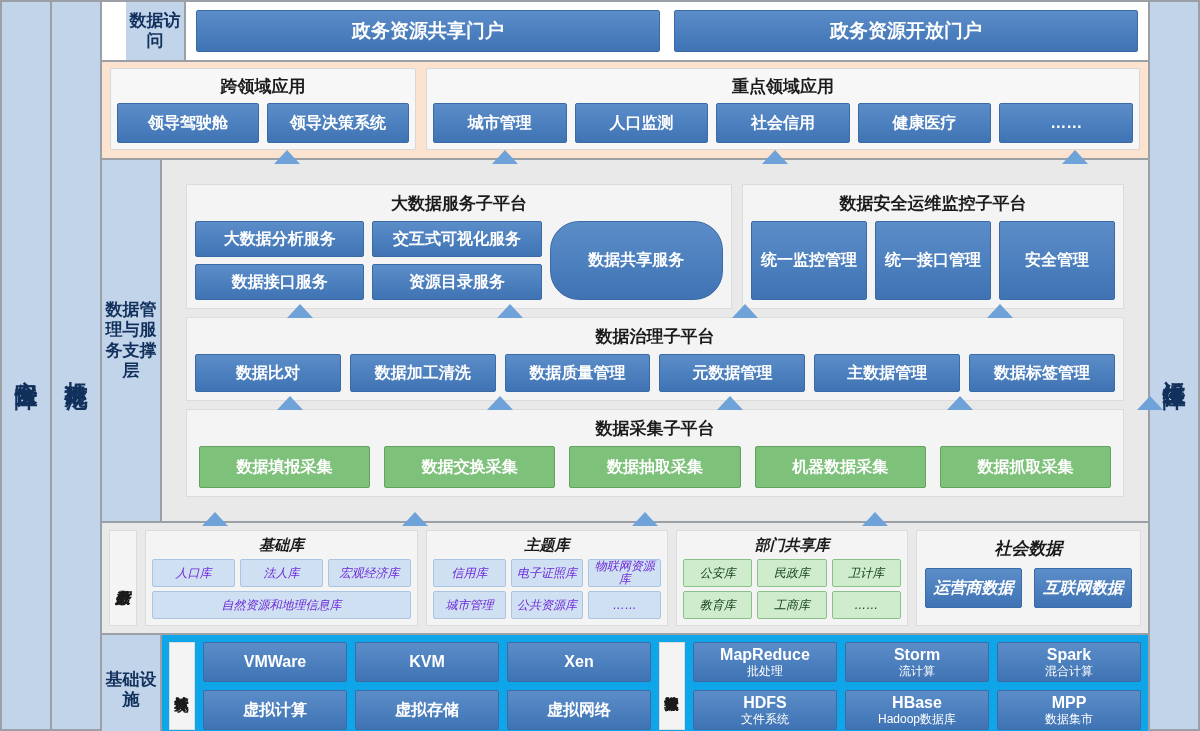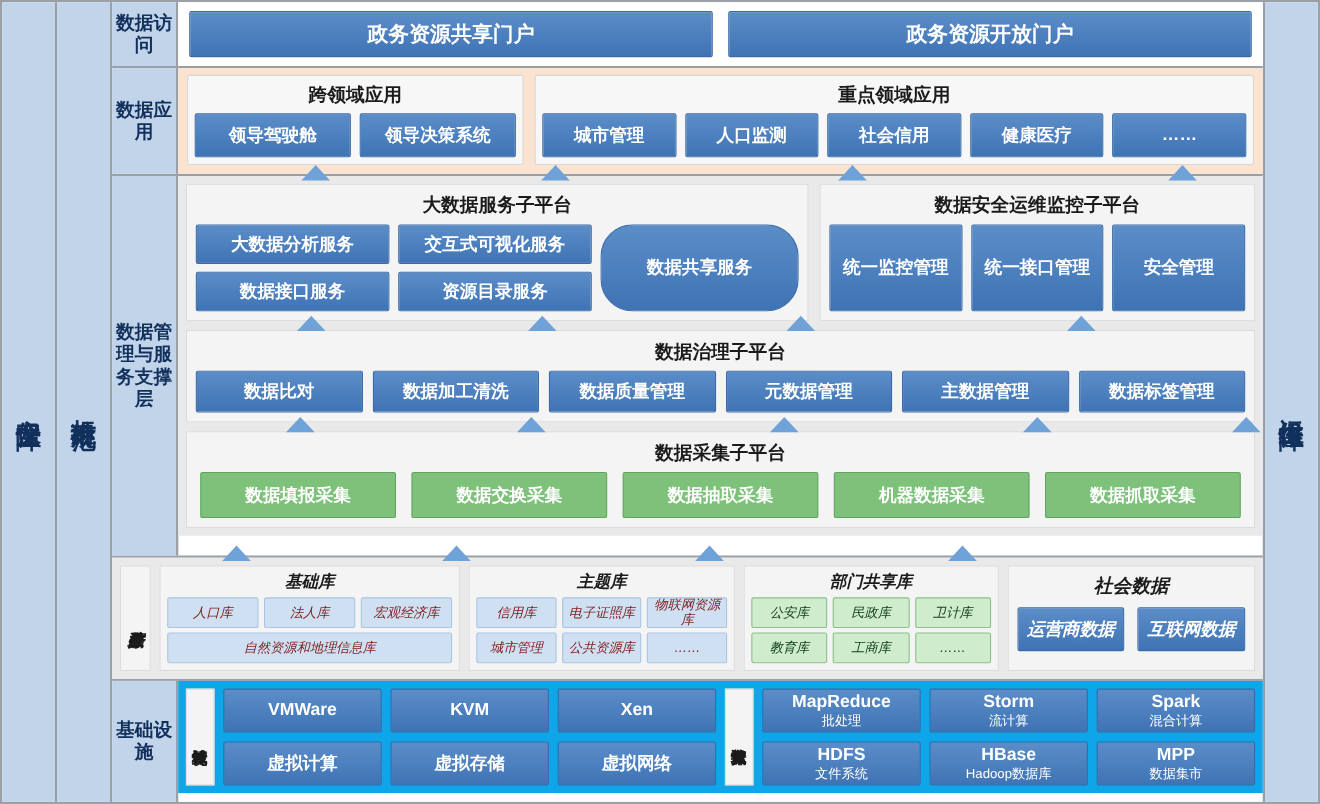--- a/index.html
+++ b/index.html
@@ -43,39 +43,39 @@
 
   
   .btn{
     background:#4a7ebb;color:#fff;border:1px solid #3a6ba6;
     display:flex;align-items:center;justify-content:center;
     font-size:16px;font-weight:bold;text-align:center;
     border-radius:2px;box-sizing:border-box;
   }
   .btn.grad{background:linear-gradient(180deg,#5b8dc8 0%,#3f73b4 100%);}
   .btn.green{background:#7ec17a;border-color:#63a35f;}
-  .btn.lightsm{background:#cfe0f2;color:#7f1d1d;border:1px solid #a9c5e3;font-size:12px;font-weight:normal;}
+  .btn.lightsm{background:#cfe0f2;color:#6d28d9;border:1px solid #a9c5e3;font-size:12px;font-weight:normal;}
   .btn.greensm{background:#cfeccd;color:#14401a;border:1px solid #8cc089;font-size:12px;font-weight:normal;}
 
   
   .r1{padding:8px 10px;display:flex;gap:14px;background:#fff;}
   .r1 .btn{flex:1;height:42px;font-size:19px;}
 
   
   .r2{background:#fbe3cf;padding:6px 8px 8px 8px;display:flex;gap:10px;}
   .panel{
     background:#f7f7f7;border:1px solid #d8d8d8;border-radius:2px;
     padding:4px 6px 6px 6px;display:flex;flex-direction:column;
   }
   .panel-title{font-size:17px;font-weight:bold;text-align:center;padding:2px 0 5px 0;color:#1b1b1b;}
   .panel-row{display:flex;gap:8px;}
   .panel-row .btn{flex:1;height:40px;}
 
   
-  .r3{background:#e9e9e9;padding:7px;display:flex;flex-direction:column;gap:8px;}
+  .r3{background:#e9e9e9;padding:24px;display:flex;flex-direction:column;gap:8px;}
   .r3 .toprow{display:flex;gap:10px;}
   .subpanel{background:#f4f4f4;border:1px solid #dcdcdc;padding:5px 8px 8px 8px;}
   .sp-title{font-size:17px;font-weight:bold;text-align:center;padding:2px 0 6px 0;}
   .bd-grid{display:flex;gap:8px;}
   .bd-left{flex:2;display:flex;flex-direction:column;gap:7px;}
   .bd-left .line{display:flex;gap:8px;}
   .bd-left .btn{flex:1;height:36px;}
   .bd-right{flex:1;display:flex;}
   .bd-right .btn{flex:1;height:79px;border-radius:29px;}
   .sec-grid{display:flex;gap:8px;}
@@ -124,32 +124,31 @@
 
   <div class="vbar">
     <span class="vtext">安全保障</span>
   </div>
   <div class="vbar">
     <span class="vtext">标准规范</span>
   </div>
 
   <div class="middle">
 
-    <div class="row" style="flex:0 0 58px;">
+    <div class="row" style="flex:0 0 58px;padding-left:24px;">
       <div class="rowlabel">数据访问</div>
       <div class="rowbody">
         <div class="r1">
           <div class="btn grad">政务资源共享门户</div>
           <div class="btn grad">政务资源开放门户</div>
         </div>
       </div>
     </div>
 
     <div class="row" style="flex:0 0 96px;">
-      <div class="rowlabel">数据应用</div>
       <div class="rowbody">
         <div class="r2">
           <div class="panel" style="flex:0 0 292px;">
             <div class="panel-title">跨领域应用</div>
             <div class="panel-row">
               <div class="btn grad">领导驾驶舱</div>
               <div class="btn grad">领导决策系统</div>
             </div>
           </div>
           <div class="panel" style="flex:1;">

